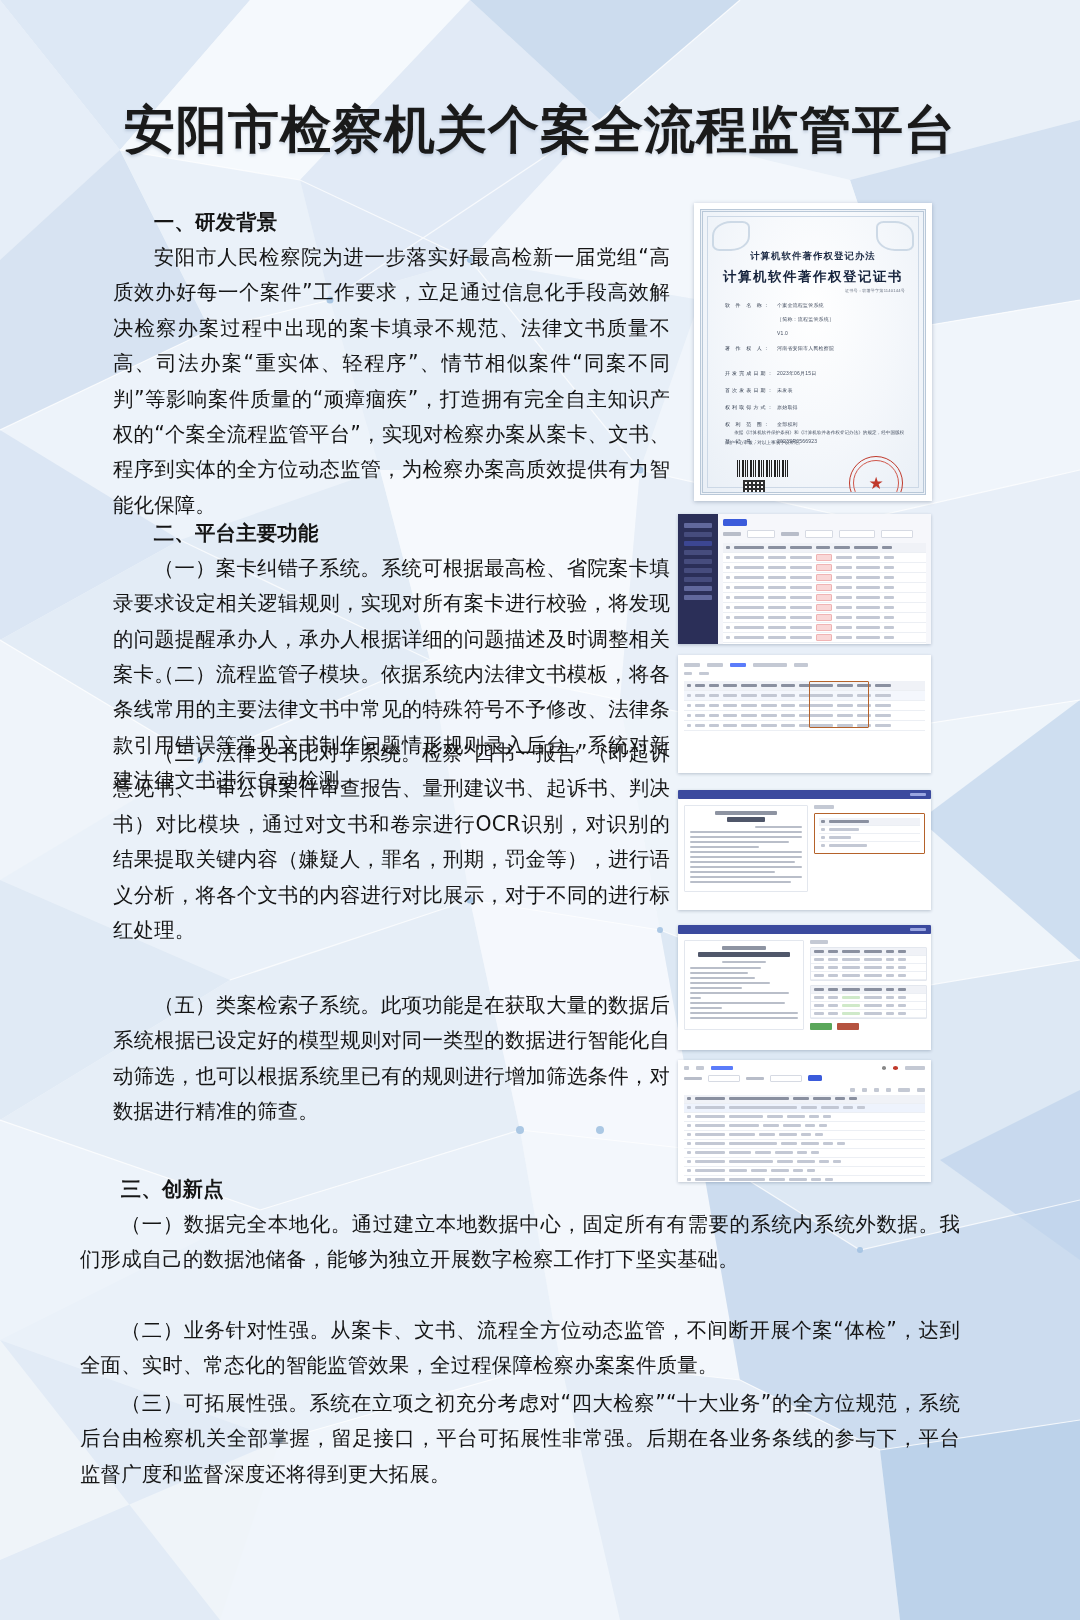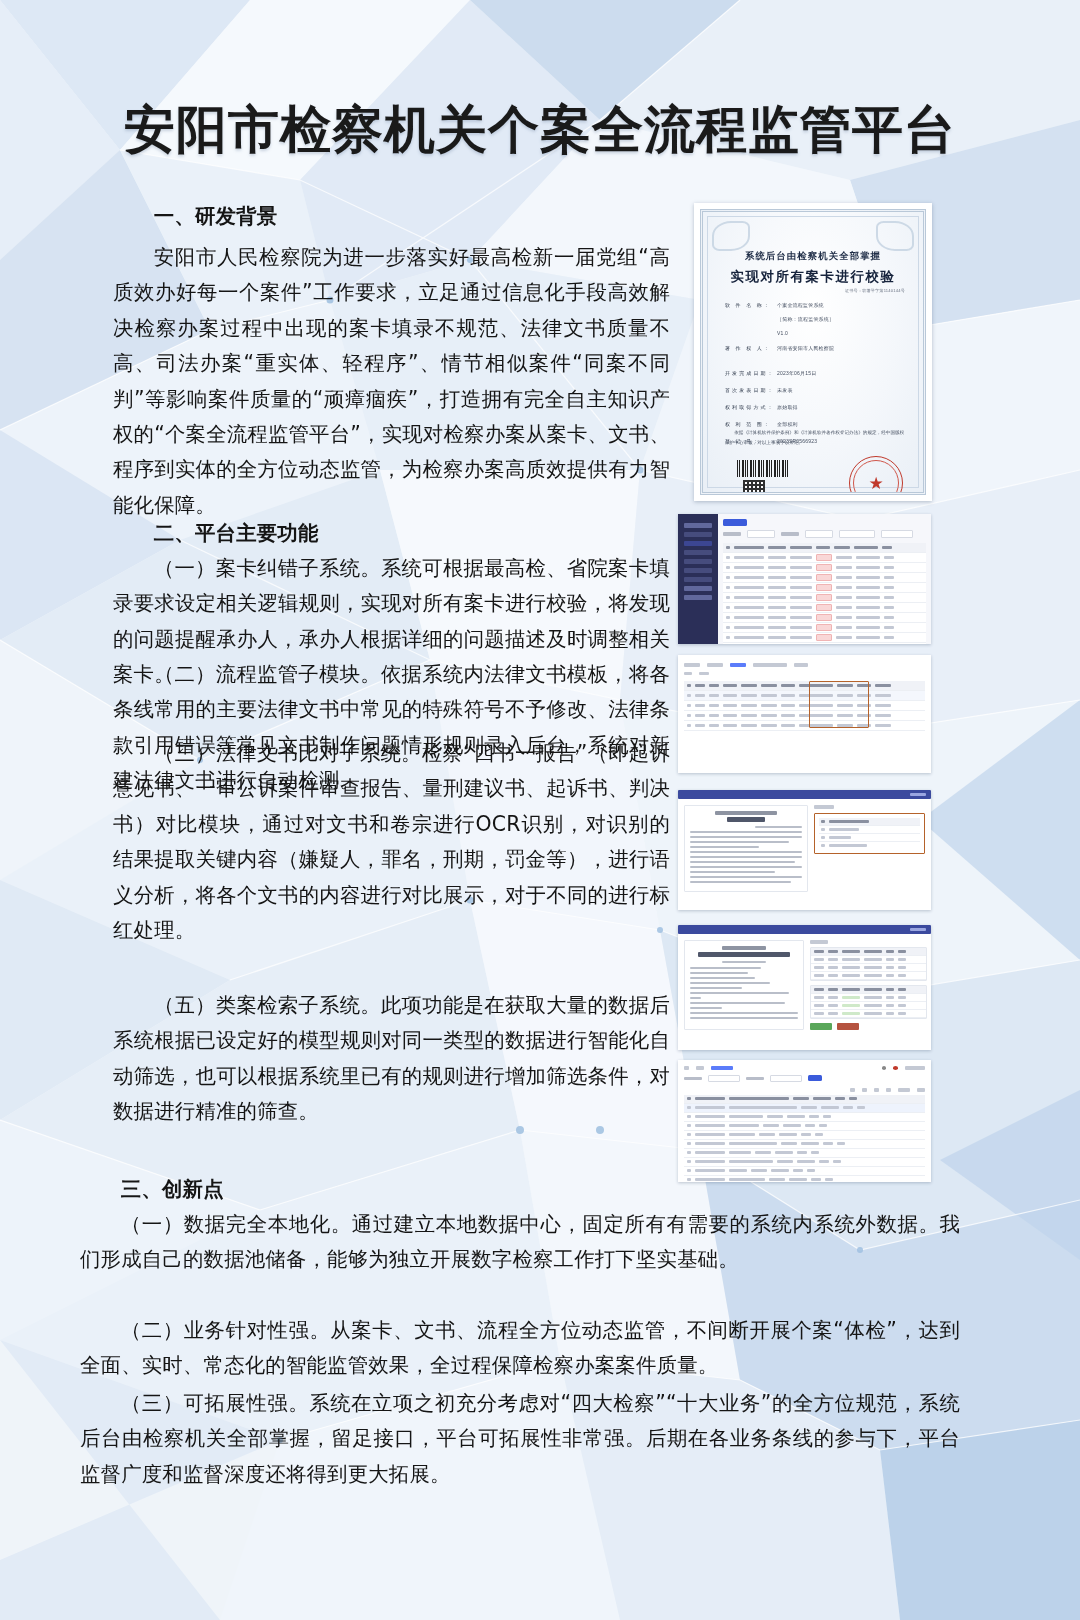--- a/index.html
+++ b/index.html
@@ -258,39 +258,39 @@
         <circle cx="600" cy="1130" r="4"></circle>
       <circle cx="860" cy="1250" r="3"></circle>
         <circle cx="280" cy="1440" r="3"></circle>
     </g>
   </svg>
 
   <div class="content">
 
     <div class="title">安阳市检察机关个案全流程监管平台</div>
 
-    <div class="para heading col-narrow" style="top:199px;font-family:Liberation Serif, serif;">一、研发背景</div>
+    <div class="para heading col-narrow" style="top:205px;font-family:Liberation Serif, serif;">一、研发背景</div>
     <div class="para indent col-narrow" style="top:240px;">安阳市人民检察院为进一步落实好最高检新一届党组“高质效办好每一个案件”工作要求，立足通过信息化手段高效解决检察办案过程中出现的案卡填录不规范、法律文书质量不高、司法办案“重实体、轻程序”、情节相似案件“同案不同判”等影响案件质量的“顽瘴痼疾”，打造拥有完全自主知识产权的“个案全流程监管平台”，实现对检察办案从案卡、文书、程序到实体的全方位动态监管，为检察办案高质效提供有力智能化保障。</div>
 
     <div class="para heading col-narrow" style="top:516px;">二、平台主要功能</div>
     <div class="para indent col-narrow" style="top:657px;">（二）流程监管子模块。依据系统内法律文书模板，将各条线常用的主要法律文书中常见的特殊符号不予修改、法律条款引用错误等常见文书制作问题情形规则录入后台，系统对新建法律文书进行自动检测。</div>
     <div class="para indent col-narrow" style="top:551px;">（一）案卡纠错子系统。系统可根据最高检、省院案卡填录要求设定相关逻辑规则，实现对所有案卡进行校验，将发现的问题提醒承办人，承办人根据详细的问题描述及时调整相关案卡。</div>
     <div class="para indent col-narrow" style="top:736px;">（三）法律文书比对子系统。检察“四书一报告”（即起诉意见书、一审公诉案件审查报告、量刑建议书、起诉书、判决书）对比模块，通过对文书和卷宗进行OCR识别，对识别的结果提取关键内容（嫌疑人，罪名，刑期，罚金等），进行语义分析，将各个文书的内容进行对比展示，对于不同的进行标红处理。</div>
     <div class="para indent col-narrow" style="top:988px;">（五）类案检索子系统。此项功能是在获取大量的数据后系统根据已设定好的模型规则对同一类型的数据进行智能化自动筛选，也可以根据系统里已有的规则进行增加筛选条件，对数据进行精准的筛查。</div>
 
     <div class="para heading col-wide" style="top:1172px;">三、创新点</div>
     <div class="para indent col-wide" style="top:1207px;">（一）数据完全本地化。通过建立本地数据中心，固定所有有需要的系统内系统外数据。我们形成自己的数据池储备，能够为独立开展数字检察工作打下坚实基础。</div>
     <div class="para indent col-wide" style="top:1313px;">（二）业务针对性强。从案卡、文书、流程全方位动态监管，不间断开展个案“体检”，达到全面、实时、常态化的智能监管效果，全过程保障检察办案案件质量。</div>
     <div class="para indent col-wide" style="top:1386px;">（三）可拓展性强。系统在立项之初充分考虑对“四大检察”“十大业务”的全方位规范，系统后台由检察机关全部掌握，留足接口，平台可拓展性非常强。后期在各业务条线的参与下，平台监督广度和监督深度还将得到更大拓展。</div>
 
     <div class="cert">
       <div class="cert-inner">
         <div class="cert-orn"></div>
-        <div class="cert-h1">系统后台由检察机关全部掌握</div>
-        <div class="cert-h2">实现对所有案卡进行校验</div>
+        <div class="cert-h1">计算机软件著作权登记办法</div>
+        <div class="cert-h2">计算机软件著作权登记证书</div>
         <div class="cert-sub">证书号：软著登字第1140144号</div>
 
         <div class="cert-rows">
           <div class="cert-row">
             <span class="cert-key">软 件 名 称：</span>
             <span class="cert-val">个案全流程监管系统</span>
           </div>
           <div class="cert-row">
             <span class="cert-key"></span>
             <span class="cert-val">［简称：流程监管系统］</span>

